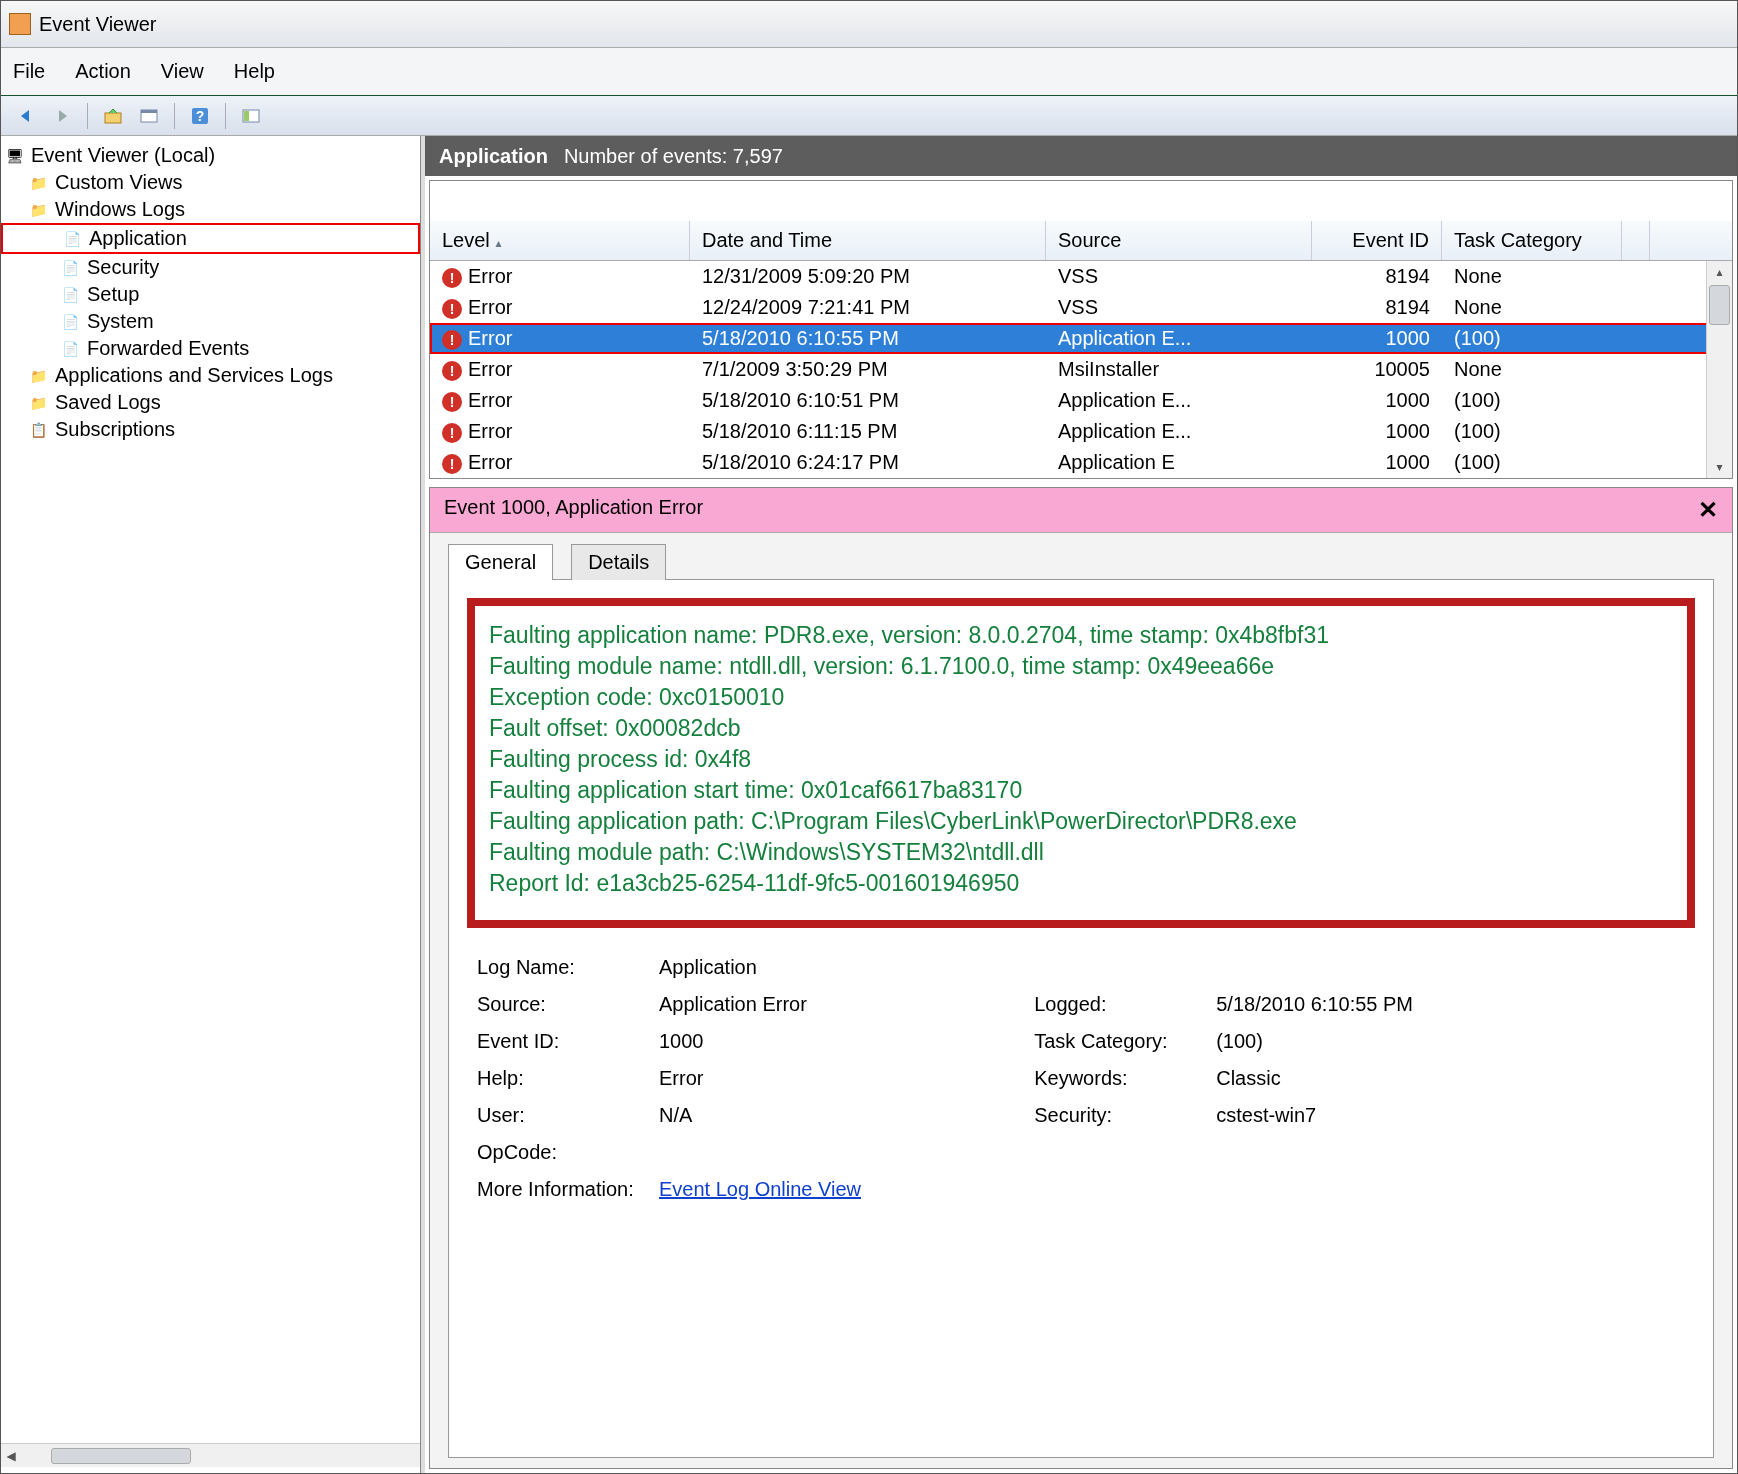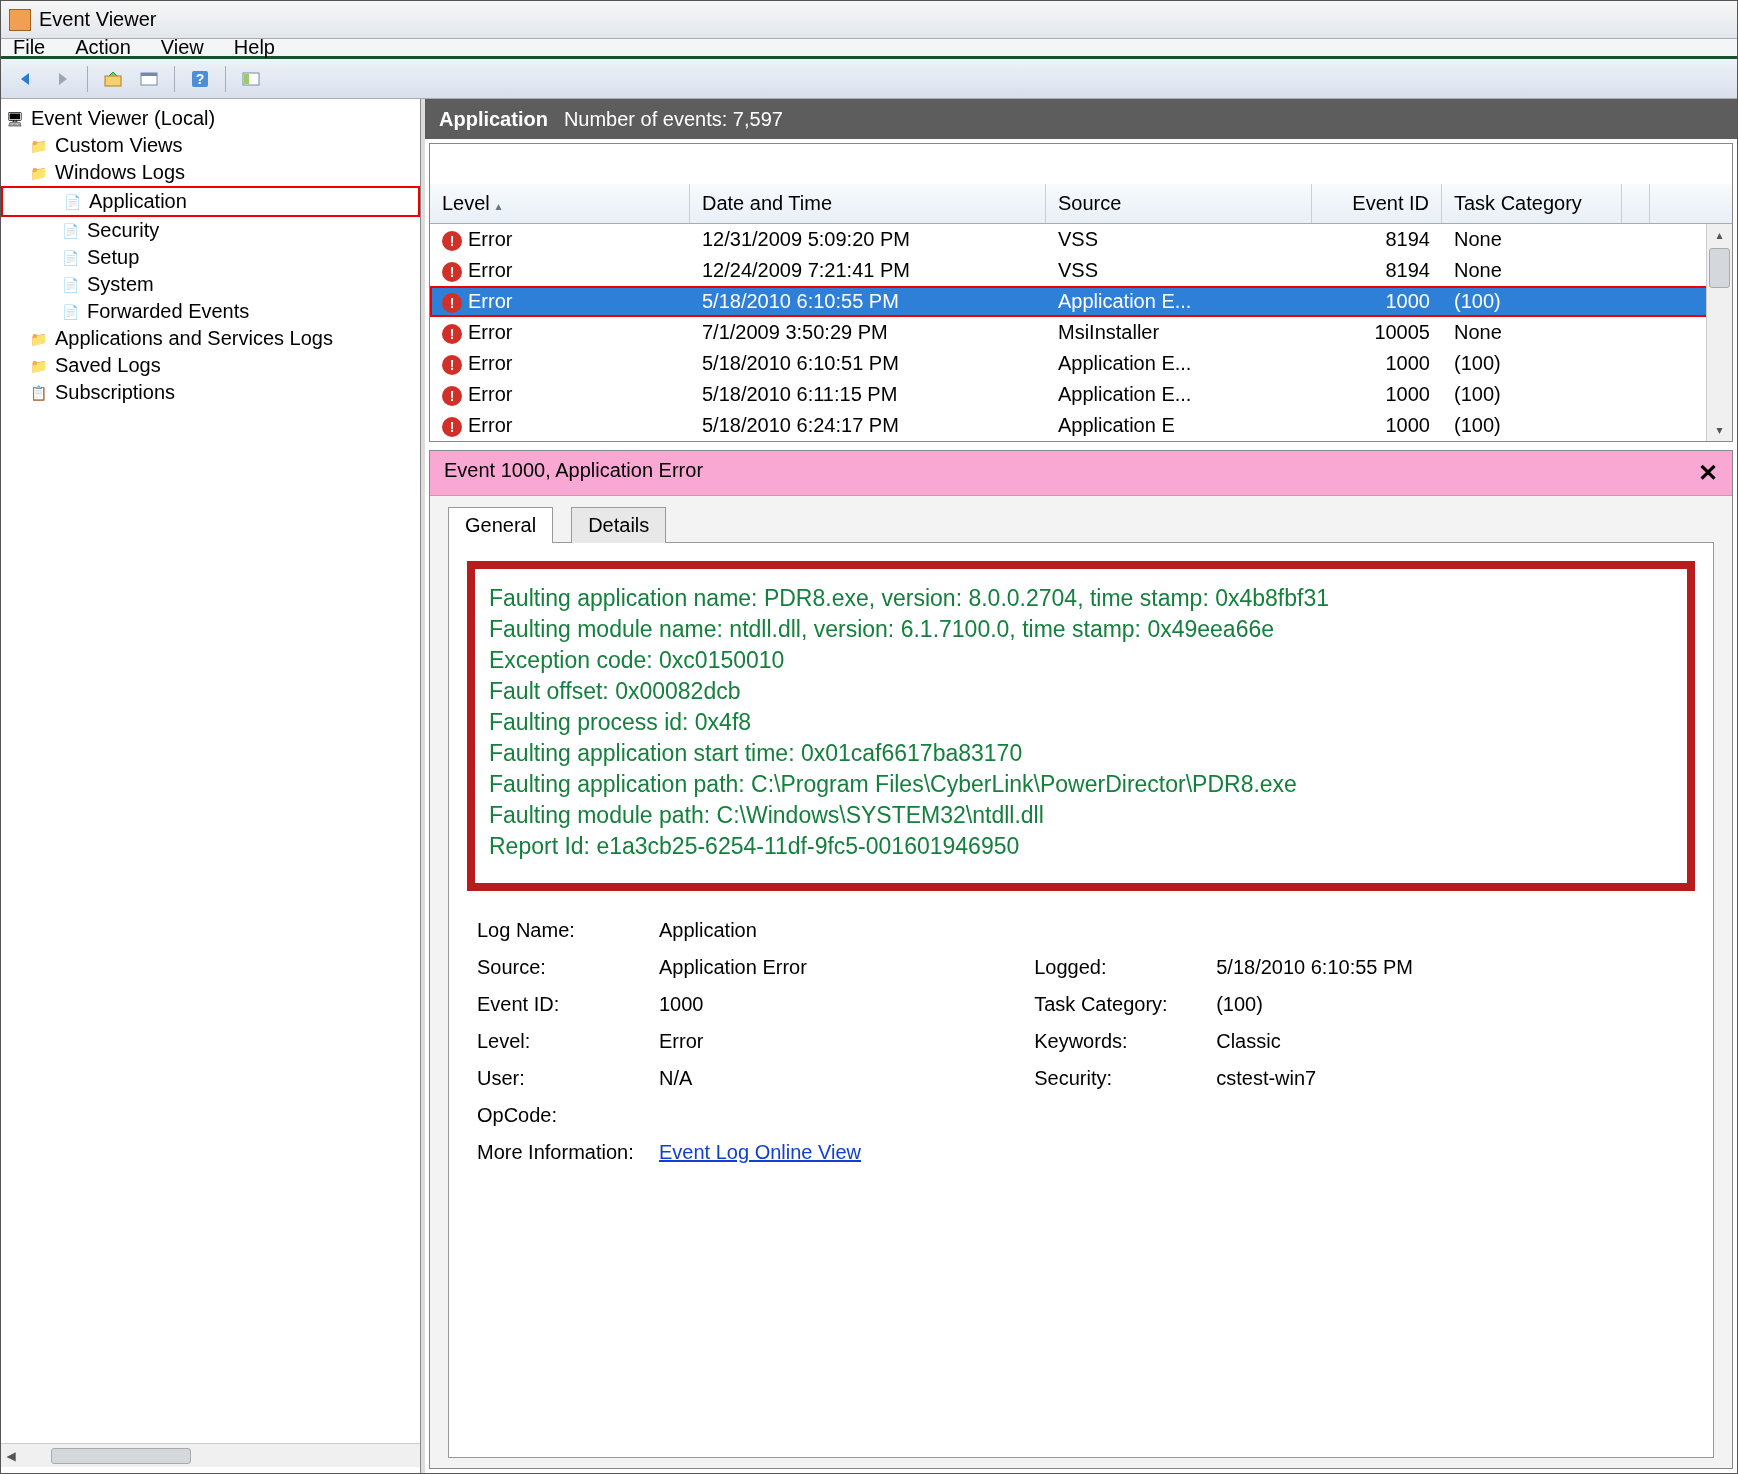--- a/index.html
+++ b/index.html
@@ -1,25 +1,25 @@
 <!DOCTYPE html>
 <html><head>
 <meta charset="utf-8">
 <style>
 * { box-sizing: border-box; margin: 0; padding: 0; font-family: "Segoe UI", Tahoma, sans-serif; }
 body { background: #fff; width: 1738px; height: 1474px; overflow: hidden; }
 
 .window { border: 1px solid #555; width: 1738px; height: 1474px; display: flex; flex-direction: column; background:#fff;}
-.titlebar { height: 38px; background: linear-gradient(#f7f7f7,#e2e6ec); display: flex; align-items: center; padding: 0 8px; gap:8px; border-bottom:1px solid #aaa;}
+.titlebar { height: 47px; background: linear-gradient(#f7f7f7,#e2e6ec); display: flex; align-items: center; padding: 0 8px; gap:8px; border-bottom:1px solid #aaa;}
 .titlebar .icon { width:22px; height:22px; background:#f0a050; border:1px solid #a06020; display:inline-block;}
 .titlebar .title { font-size: 20px; color:#000;}
 .titlebar-spacer { flex:1; }
 .titlebar-btns span{width:40px;height:22px;display:inline-block;}
 
-.menubar { height: 20px; display: flex; align-items: center; padding: 8px 12px; gap: 30px; background:#f4f5f7; border-bottom:3px solid #14532d;}
+.menubar { height: 48px; display: flex; align-items: center; padding: 8px 12px; gap: 30px; background:#f4f5f7; border-bottom:1px solid #14532d;}
 .menubar span { font-size: 20px; color:#000; cursor:default;}
 
 .toolbar { height: 40px; background: linear-gradient(#eef2f8,#d9e0ec); display:flex; align-items:center; padding:0 10px; gap:6px; border-bottom:1px solid #aaa;}
 .tbtn { width:30px; height:28px; border:1px solid transparent; display:inline-flex; align-items:center; justify-content:center; border-radius:3px;}
 .tsep{width:1px;height:26px;background:#aab;margin:0 4px;}
 
 .body { flex:1; display:flex; min-height:0;}
 .tree { width: 420px; border-right:1px solid #888; background:#fff; overflow:auto; padding:6px 0; display:flex; flex-direction:column;}
 .tree-node { display:flex; align-items:center; font-size:20px; color:#000; padding:2px 4px; gap:6px; white-space:nowrap;}
 .tree-node .ticon{width:20px;height:20px;display:inline-flex;align-items:center;justify-content:center;font-size:14px;}
@@ -298,21 +298,21 @@
                 <td class="lbl">Logged:</td>
                 <td>5/18/2010 6:10:55 PM</td>
               </tr>
               <tr>
                 <td class="lbl">Event ID:</td>
                 <td>1000</td>
                 <td class="lbl">Task Category:</td>
                 <td>(100)</td>
               </tr>
               <tr>
-                <td class="lbl">Level:</td>
+                <td class="lbl">Help:</td>
                 <td>Error</td>
                 <td class="lbl">Keywords:</td>
                 <td>Classic</td>
               </tr>
               <tr>
                 <td class="lbl">User:</td>
                 <td>N/A</td>
                 <td class="lbl">Security:</td>
                 <td>cstest-win7</td>
               </tr>

